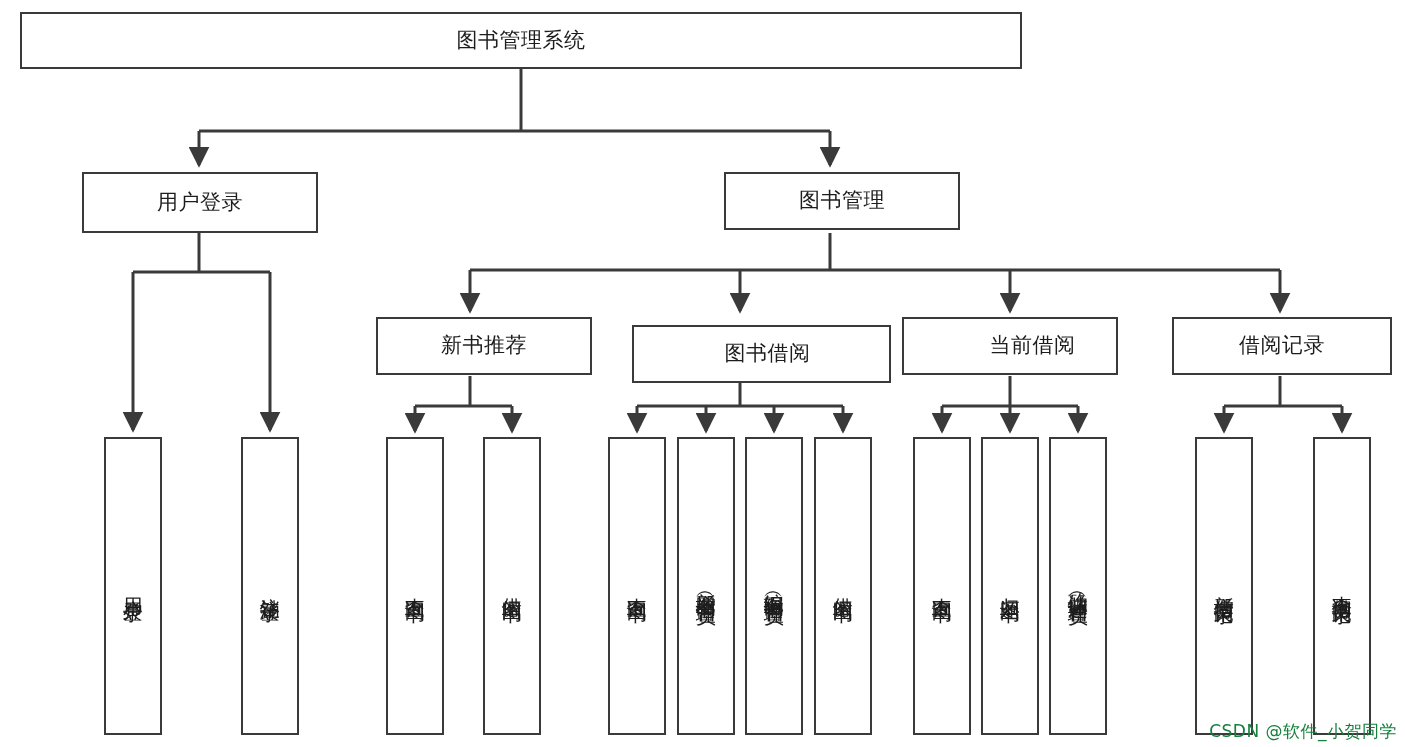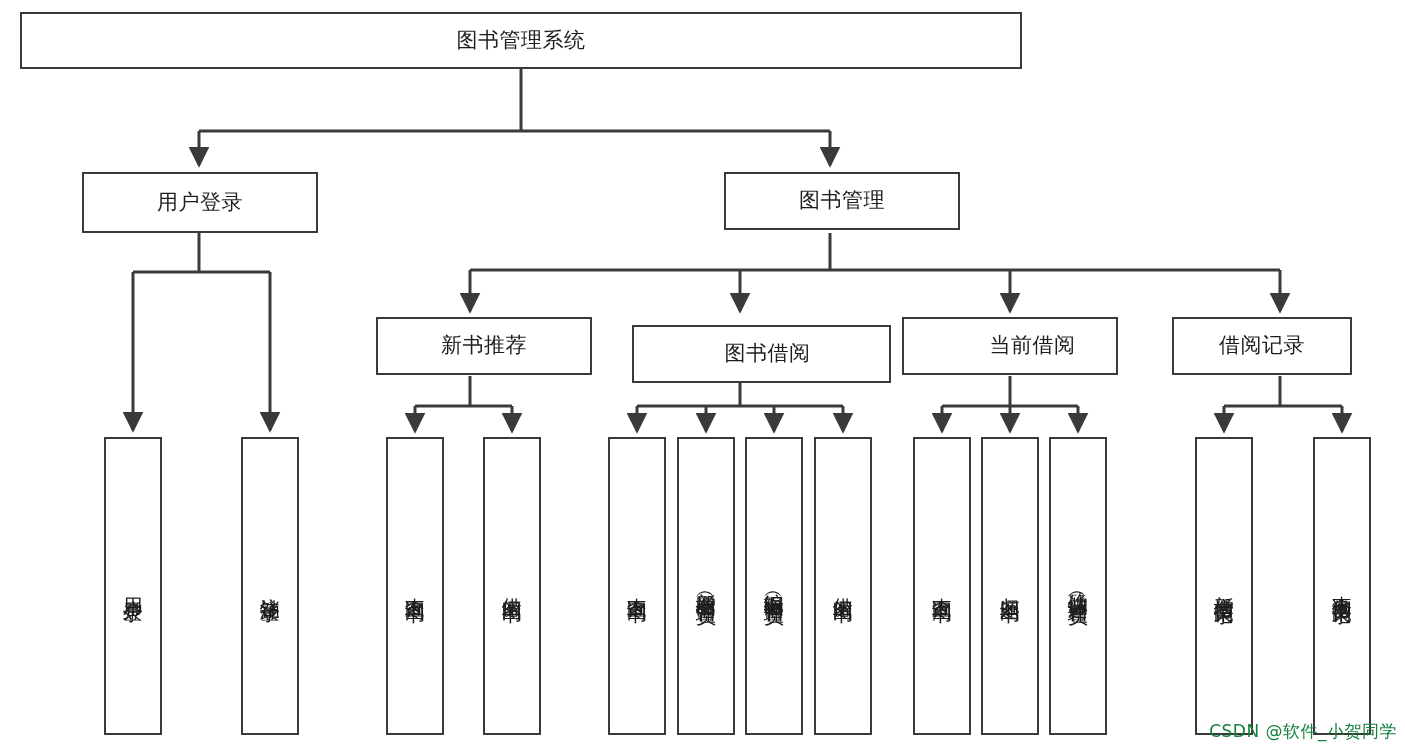--- a/index.html
+++ b/index.html
@@ -135,21 +135,21 @@
 
   <div class="node-box" style="left:376px; top:317px; width:216px; height:58px;">
     <span class="node-label-h">新书推荐</span>
   </div>
   <div class="node-box" style="left:632px; top:325px; width:259px; height:58px;padding-left:12px;">
     <span class="node-label-h">图书借阅</span>
   </div>
   <div class="node-box" style="left:902px; top:317px; width:216px; height:58px;padding-left:45px;">
     <span class="node-label-h">当前借阅</span>
   </div>
-  <div class="node-box" style="left:1172px; top:317px; width:180px; height:58px;">
+  <div class="node-box" style="left:1172px; top:317px; width:220px; height:58px;">
     <span class="node-label-h">借阅记录</span>
   </div>
 
   <div class="node-box leaf-box" style="left:104px; top:437px; width:58px; height:298px;">
     <span class="node-label-v">用户登录</span>
   </div>
   <div class="node-box leaf-box" style="left:241px; top:437px; width:58px; height:298px;">
     <span class="node-label-v">注销登录</span>
   </div>
 

